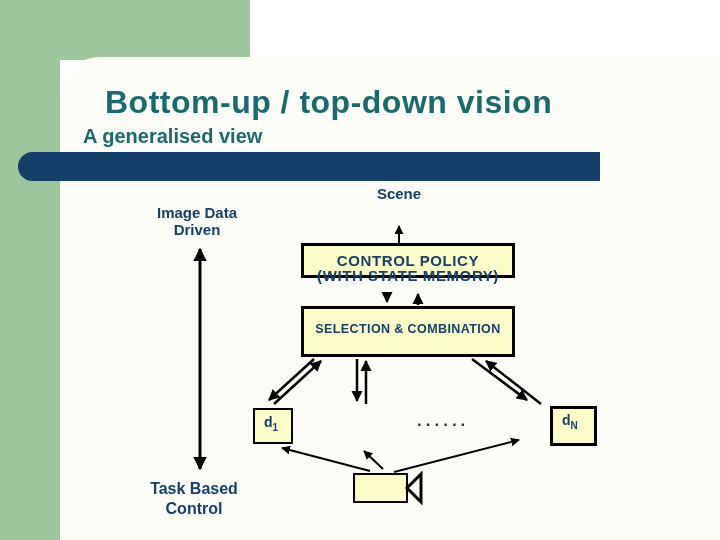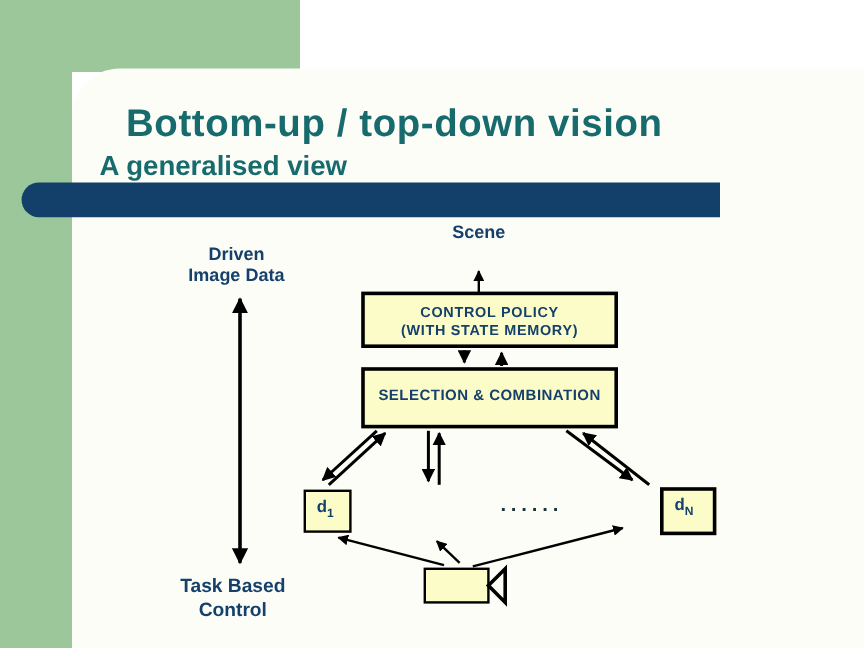--- a/index.html
+++ b/index.html
@@ -6,31 +6,31 @@
   #slide{
     position:relative;width:720px;height:540px;overflow:hidden;
     background:#ffffff;font-family:"Liberation Sans", sans-serif;
   }
   .green-top{position:absolute;left:0;top:0;width:250px;height:60px;background:var(--green);}
   .green-side{position:absolute;left:0;top:0;width:60px;height:540px;background:var(--green);}
   .panel{position:absolute;left:60px;top:57px;width:660px;height:483px;
     background:#FDFDF8;border-top-left-radius:40px;}
   .title{position:absolute;left:82px;top:84px;font-size:32px;font-weight:bold;
     color:var(--teal);letter-spacing:.5px;white-space:nowrap;margin-left:23px;}
-  .subtitle{position:absolute;left:83px;top:125px;font-size:23px;font-weight:bold;
+  .subtitle{position:absolute;left:83px;top:125px;font-size:20px;font-weight:bold;
     color:var(--teal);white-space:nowrap;}
   .bar{position:absolute;left:18px;top:152px;width:582px;height:29px;
     background:var(--bar);border-radius:15px 0 0 15px;}
   .lbl{position:absolute;text-align:center;font-weight:bold;color:var(--navy);}
   .lbl-scene{left:319px;top:185px;width:160px;font-size:15px;line-height:17px;}
   .lbl-image{left:117px;top:204px;width:160px;font-size:15px;line-height:17px;}
   .lbl-task{left:114px;top:479px;width:160px;font-size:16px;line-height:20px;}
   .ybox{position:absolute;background:var(--boxfill);border:3px solid #000;
     color:var(--navy);font-weight:bold;text-align:center;box-sizing:border-box;}
-  .box-cp{left:301px;top:243px;width:214px;height:47px;font-size:12px;
+  .box-cp{left:301px;top:243px;width:214px;height:35px;font-size:15px;
     line-height:15px;letter-spacing:.6px;padding-top:7px;}
   .box-feat{left:301px;top:306px;width:214px;height:51px;font-size:12.5px;
     line-height:15px;letter-spacing:.4px;padding-top:13px;}
   .dbox{position:absolute;background:var(--boxfill);border:2px solid #000;
     box-sizing:border-box;color:var(--navy);font-weight:bold;font-size:14px;
     padding:4px 16px 0 9px;}
   .box-d1{left:253px;top:408px;width:40px;height:36px;}
   .box-d2{left:335px;top:408px;width:43px;height:37px;}
   .box-dn{left:550px;top:406px;width:47px;height:40px;border-width:3px;padding-top:3px;}
   .dbox sub{font-size:10px;}
@@ -51,22 +51,22 @@
 
   <div class="title">Bottom-up / top-down vision</div>
   <div class="subtitle">A generalised view</div>
   <div class="bar"></div>
 
   <div class="lbl lbl-scene">
     <div>Scene</div>
   </div>
 
   <div class="lbl lbl-image">
+    <div>Image Data</div>
     <div>Driven</div>
-    <div>Image Data</div>
   </div>
 
   <div class="lbl lbl-task">
     <div>Task Based</div>
     <div>Control</div>
   </div>
 
   <div class="ybox box-cp">
     <div>CONTROL POLICY</div>
     <div>(WITH STATE MEMORY)</div>

